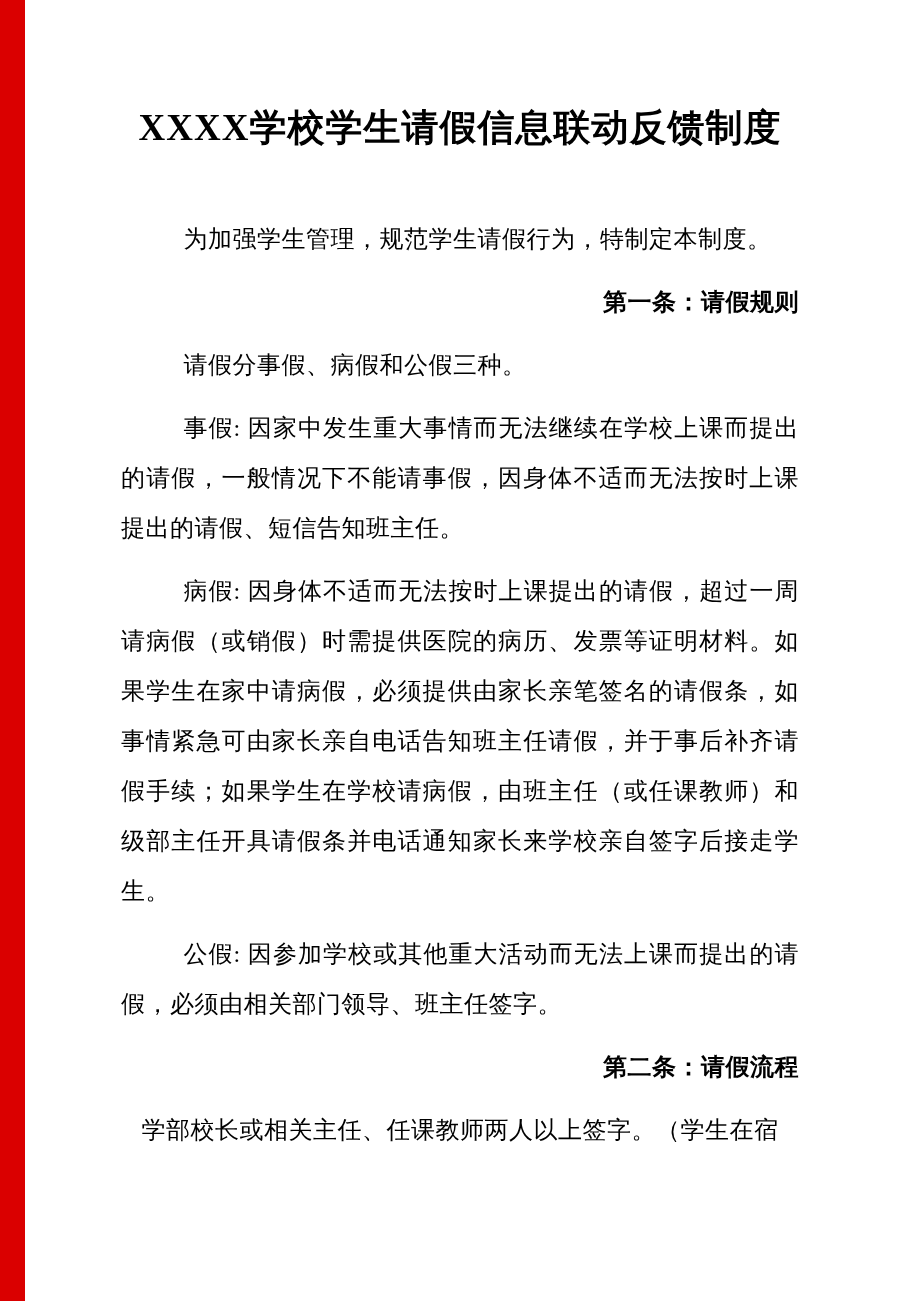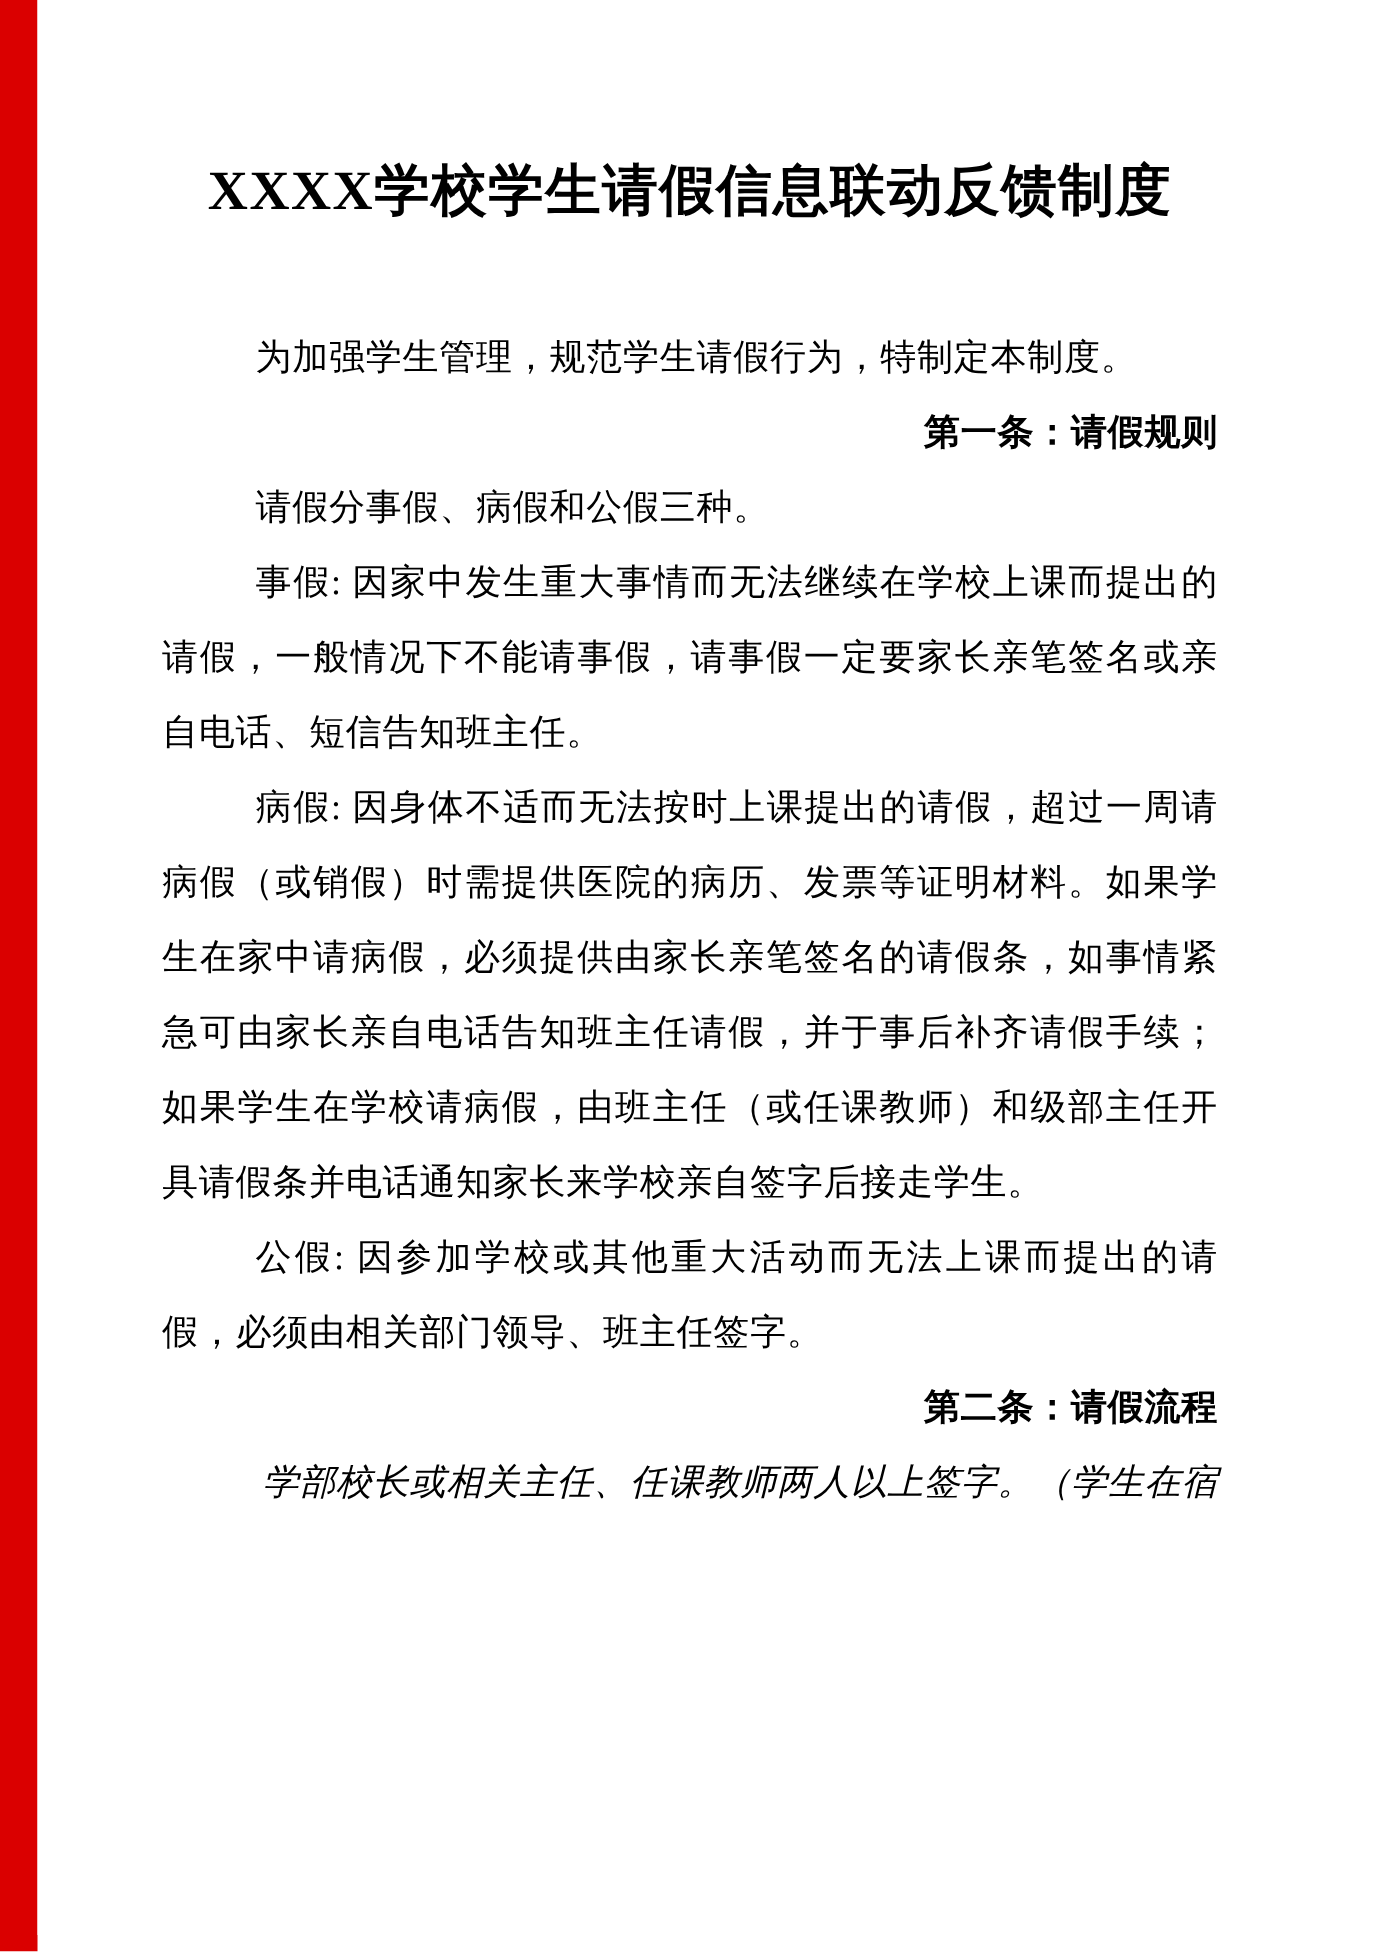--- a/index.html
+++ b/index.html
@@ -41,51 +41,50 @@
     line-height: 1.5;
     letter-spacing: 1px;
   }
   .subtitle {
     margin-top: 18px;
   }
   .body-block {
     margin-top: 58px;
   }
   .para {
-    margin: 0;
+    margin: 13px;
     font-size: 24px;
     line-height: 50px;
     text-align: justify;
     text-justify: inter-ideograph;
     text-indent: 2.6em;
     letter-spacing: 0.5px;
   }
   .para.heading {
     font-weight: bold;
     text-align: right;
   }
   .para.flush {
     text-indent: 0;
   }
   .para.last {
-    text-align: right;
-    font-style: italic;
+    text-align: center;
   }
 </style>
 </head>
 <body>
 
 <div class="red-bar"></div>
 
 <div class="doc">
   <h1 class="title">XXXX学校学生请假信息联动反馈制度</h1>
 
   <div class="body-block">
     <p class="para">为加强学生管理，规范学生请假行为，特制定本制度。</p>
     <p class="para heading">第一条：请假规则</p>
     <p class="para">请假分事假、病假和公假三种。</p>
-    <p class="para">事假: 因家中发生重大事情而无法继续在学校上课而提出的请假，一般情况下不能请事假，请事假一定要家长亲笔签名或亲自电话、短信告知班主任。</p>
+    <p class="para">事假: 因家中发生重大事情而无法继续在学校上课而提出的请假，一般情况下不能请事假，因身体不适而无法按时上课提出的请假、短信告知班主任。</p>
     <p class="para">病假: 因身体不适而无法按时上课提出的请假，超过一周请病假（或销假）时需提供医院的病历、发票等证明材料。如果学生在家中请病假，必须提供由家长亲笔签名的请假条，如事情紧急可由家长亲自电话告知班主任请假，并于事后补齐请假手续；如果学生在学校请病假，由班主任（或任课教师）和级部主任开具请假条并电话通知家长来学校亲自签字后接走学生。</p>
     <p class="para">公假: 因参加学校或其他重大活动而无法上课而提出的请假，必须由相关部门领导、班主任签字。</p>
     <p class="para heading">第二条：请假流程</p>
     <p class="para flush last">学部校长或相关主任、任课教师两人以上签字。（学生在宿</p>
   </div>
 </div>
 
 </body></html>

